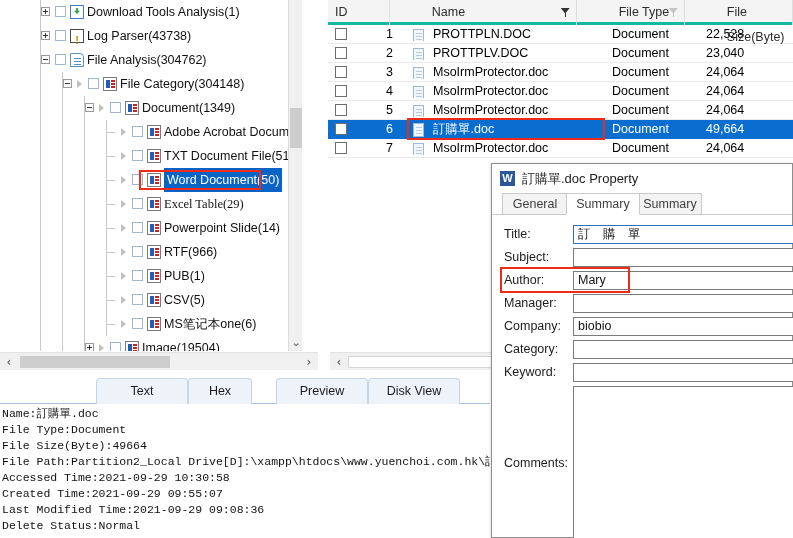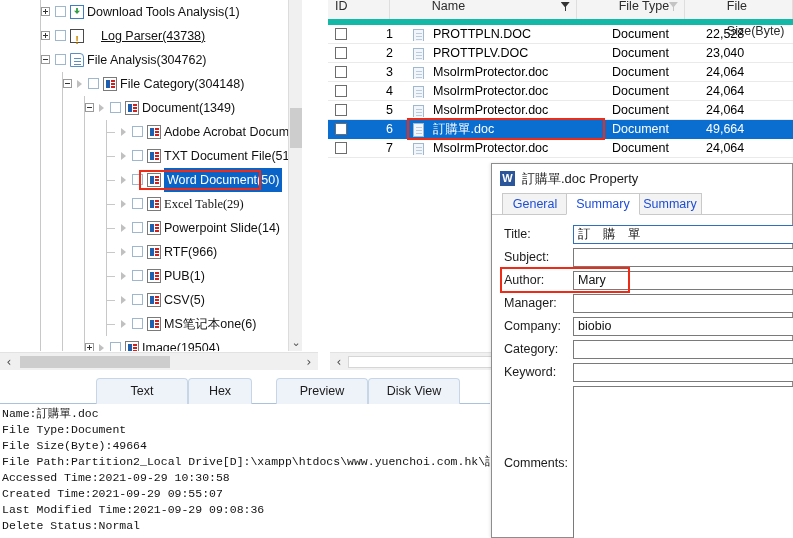--- a/index.html
+++ b/index.html
@@ -132,21 +132,21 @@
     font-family: "DejaVu Sans", sans-serif; cursor: pointer;
   }
 
   
   #file-table {
     position: absolute; left: 328px; top: 0; width: 465px; height: 351px;
     background: #ffffff;
   }
   #thead {
     display: flex; height: 25px; background: #f4f4f4;
-    border-bottom: 6px solid #14b8a6; align-items: flex-end; gap: 35px;
+    border-bottom: 3px solid #14b8a6; align-items: flex-start; gap: 35px;
   }
   #thead .th {
     height: 25px; line-height: 25px; font-size: 12.5px; color: #2b2b2b;
     padding-left: 7px; border-right: 1px solid #dedede; position: relative;
   }
   .funnel {
     position: absolute; right: 6px; top: 8px; width: 9px; height: 9px;
   }
   .funnel::before {
     content: ""; position: absolute; left: 0; top: 0; width: 9px; height: 5px;
@@ -228,21 +228,21 @@
     padding-left: 30px; font-size: 13px; color: #1a1a1a; background: #ffffff;
   }
   #wicon {
     position: absolute; left: 8px; top: 7px; width: 15px; height: 15px;
     background: #2b579a; color: #ffffff; font-size: 11px; font-weight: bold;
     text-align: center; line-height: 15px;
   }
   #prop-tabs { position: relative; height: 22px; margin-left: 10px; }
   .ptab {
     position: absolute; top: 0; height: 22px; line-height: 21px;
-    text-align: center; font-size: 12.5px; color: #1d4ed8;
+    text-align: center; font-size: 12.5px; color: #404040;
     border: 1px solid #c9c9c9; border-bottom: 1px solid #c9c9c9;
     background: #f3f3f3; cursor: pointer;
   }
   .ptab.active { background: #ffffff; border-bottom-color: #ffffff; }
   #prop-body {
     position: relative; border-top: 1px solid #c9c9c9; margin-top: -1px;
     height: 323px; background: #ffffff;
   }
   .flabel {
     position: absolute; left: 12px; font-size: 12.5px; color: #1b1b1b;
@@ -271,21 +271,21 @@
         <div class="expander plus" style="left: 41px;"></div>
         <div class="cbx" style="left: 55px;"></div>
         <div class="ico ico-download" style="left: 70px;"></div>
         <div class="tree-label" style="left: 87px;">Download Tools Analysis(1)</div>
       </div>
       <div class="tree-row">
         <div class="vline" style="left: 40px;"></div>
         <div class="expander plus" style="left: 41px;"></div>
         <div class="cbx" style="left: 55px;"></div>
         <div class="ico ico-log" style="left: 70px;"></div>
-        <div class="tree-label" style="left: 101px; text-decoration: underline;">Log Parser(43738)</div>
+        <div class="tree-label" style="left: 87px;">Log Parser(43738)</div>
       </div>
       <div class="tree-row">
         <div class="vline" style="left: 40px;"></div>
         <div class="expander" style="left: 41px;"></div>
         <div class="cbx" style="left: 55px;"></div>
         <div class="ico ico-page" style="left: 70px;"></div>
         <div class="tree-label" style="left: 87px;">File Analysis(304762)</div>
       </div>
       <div class="tree-row">
         <div class="vline" style="left: 40px;"></div>

